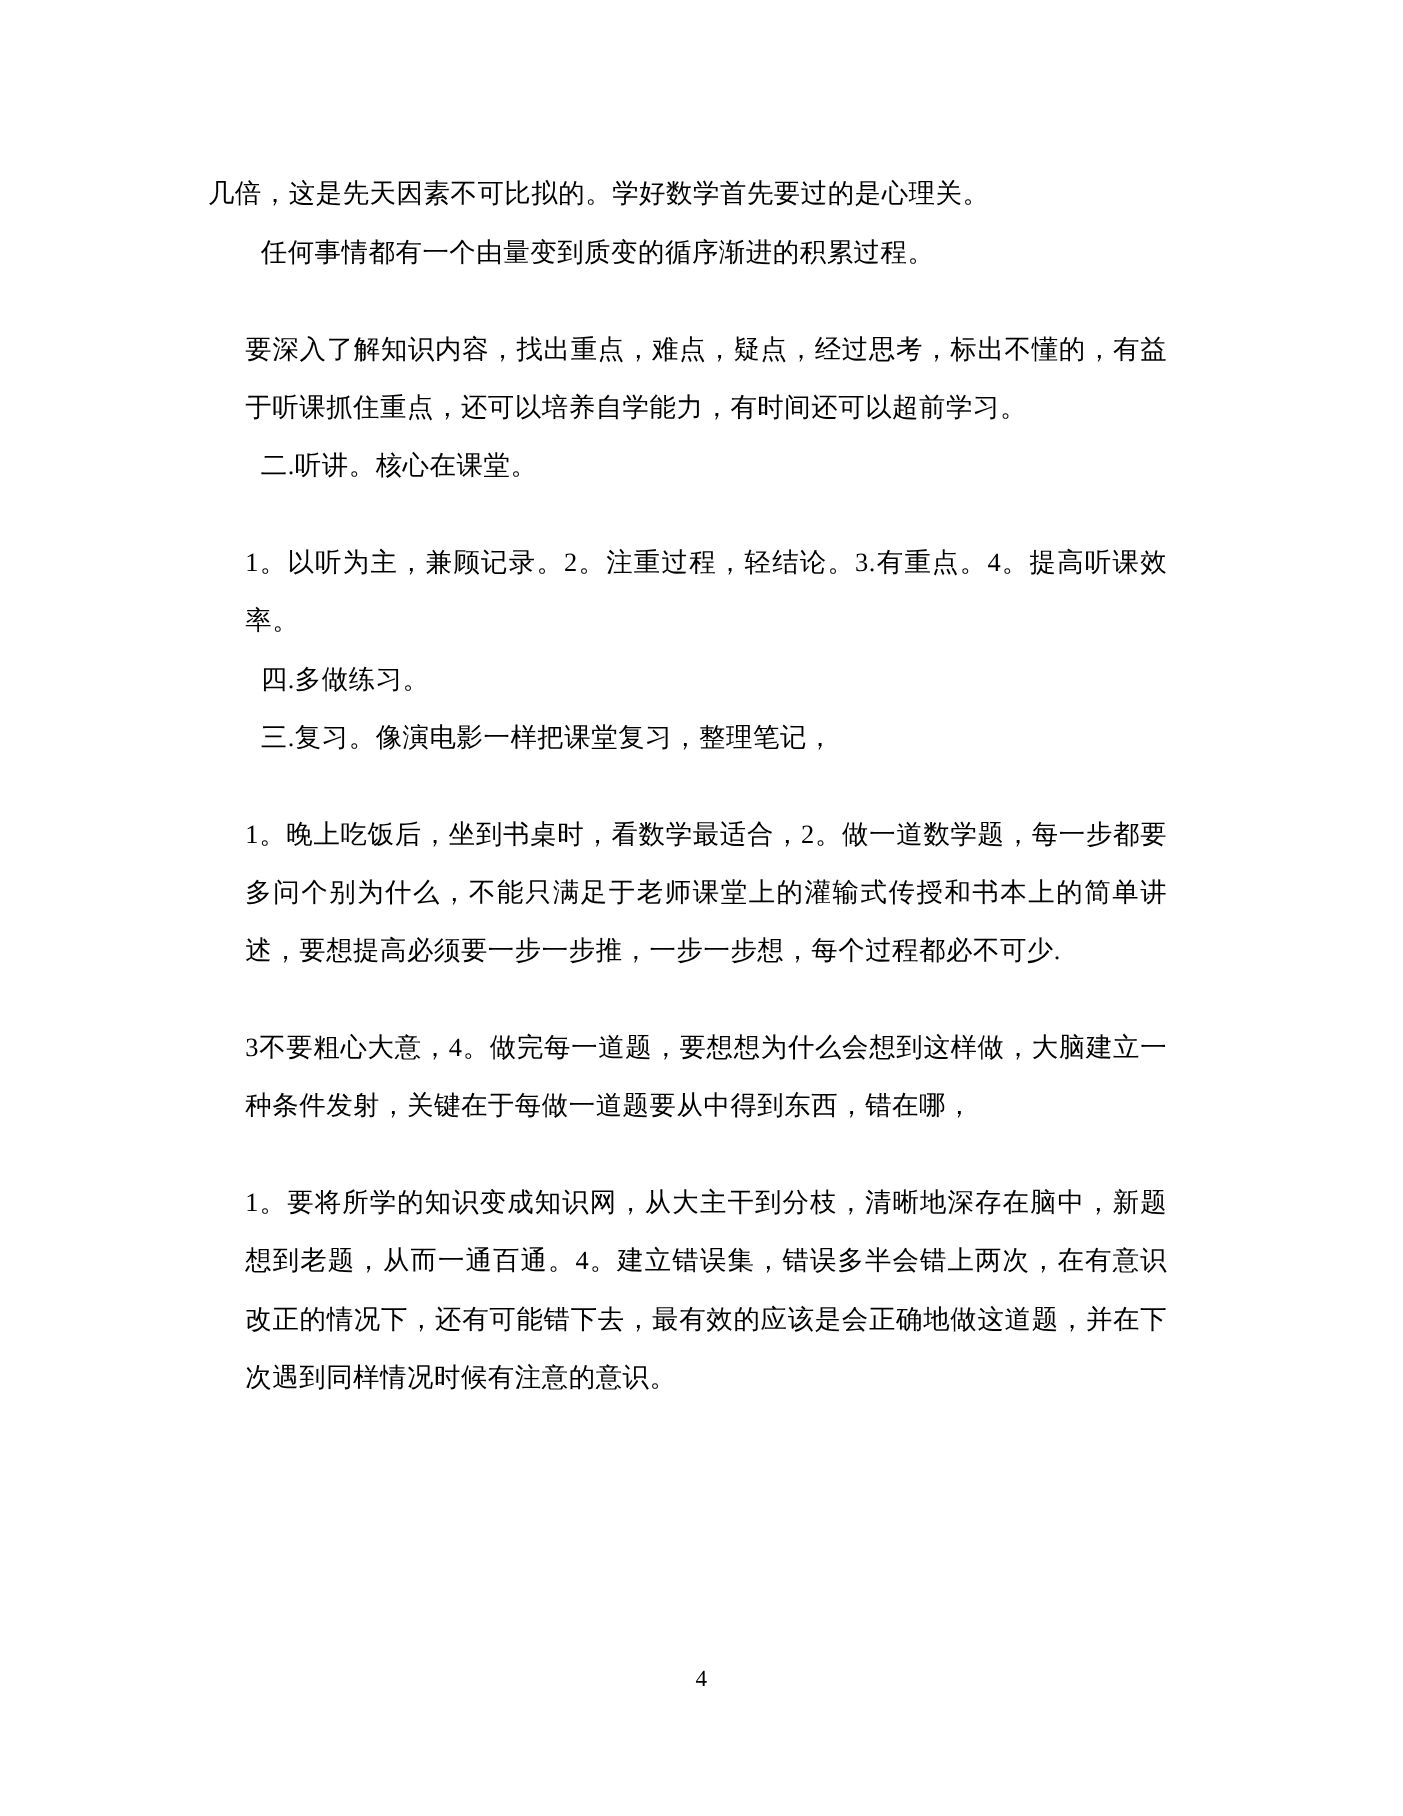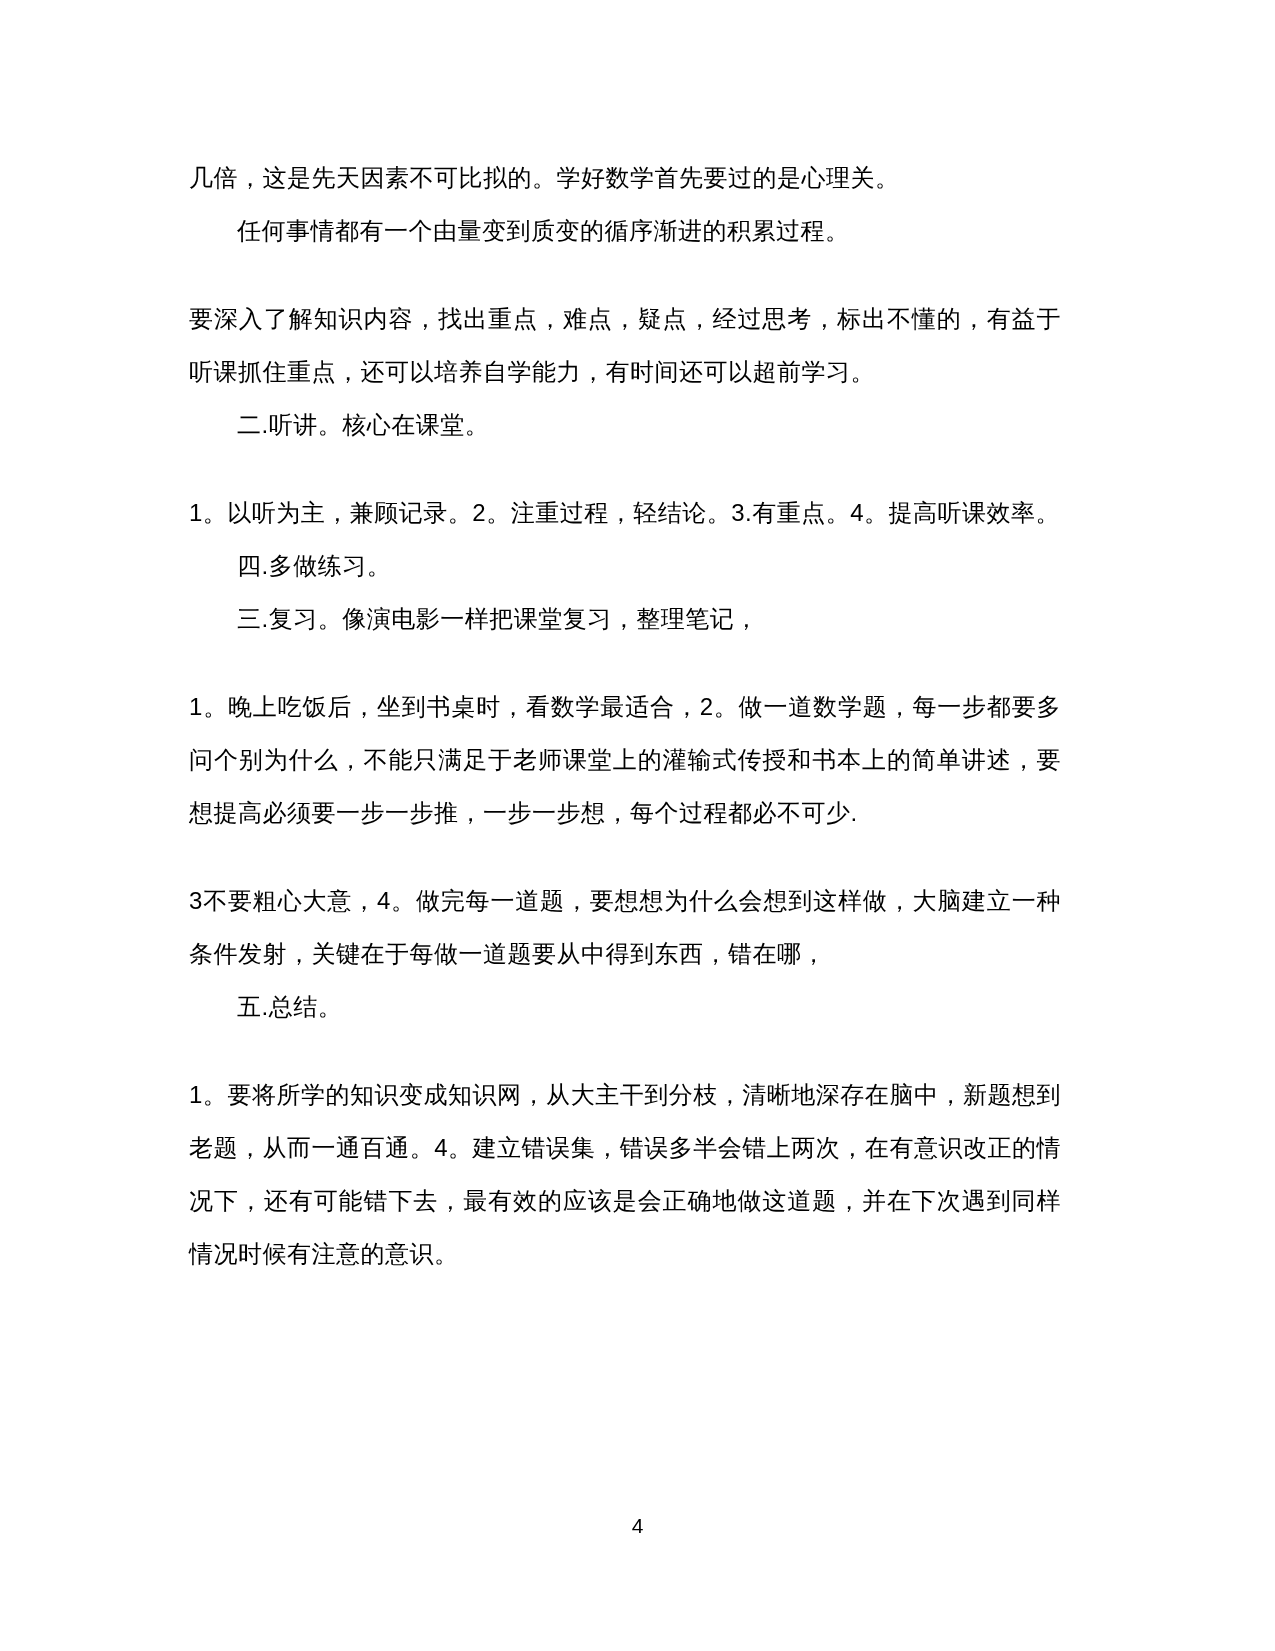--- a/index.html
+++ b/index.html
@@ -7,21 +7,21 @@
     padding: 0;
     background: #9e9e9e;
   }
   .page {
     position: relative;
     width: 1275px;
     height: 1651px;
     margin: 0 auto;
     background: #ffffff;
     overflow: hidden;
-    font-family: Liberation Sans, sans-serif;
+    font-family: Liberation Serif, serif;
     color: #000000;
   }
   .doc-body {
     position: absolute;
     left: 189px;
     top: 151px;
     width: 872px;
     font-size: 24px;
     line-height: 53px;
     text-align: justify;
@@ -29,20 +29,21 @@
   }
   .para {
     margin: 0;
     padding: 0;
   }
   .para.indent {
     text-indent: 2em;
   }
   .para.spaced {
     margin-top: 35px;
+    margin-left: 34px;
   }
   .page-footer {
     position: absolute;
     left: 0;
     right: 0;
     top: 1512px;
     text-align: center;
     font-size: 21px;
     line-height: 28px;
   }
@@ -54,19 +55,18 @@
   <div class="doc-body">
       <p class="para">几倍，这是先天因素不可比拟的。学好数学首先要过的是心理关。</p>
       <p class="para indent">任何事情都有一个由量变到质变的循序渐进的积累过程。</p>
       <p class="para spaced">要深入了解知识内容，找出重点，难点，疑点，经过思考，标出不懂的，有益于听课抓住重点，还可以培养自学能力，有时间还可以超前学习。</p>
       <p class="para indent">二.听讲。核心在课堂。</p>
       <p class="para spaced">1。以听为主，兼顾记录。2。注重过程，轻结论。3.有重点。4。提高听课效率。</p>
       <p class="para indent">四.多做练习。</p>
       <p class="para indent">三.复习。像演电影一样把课堂复习，整理笔记，</p>
       <p class="para spaced">1。晚上吃饭后，坐到书桌时，看数学最适合，2。做一道数学题，每一步都要多问个别为什么，不能只满足于老师课堂上的灌输式传授和书本上的简单讲述，要想提高必须要一步一步推，一步一步想，每个过程都必不可少.</p>
       <p class="para spaced">3不要粗心大意，4。做完每一道题，要想想为什么会想到这样做，大脑建立一种条件发射，关键在于每做一道题要从中得到东西，错在哪，</p>
-      <p class="para indent">五.总结。</p>
       <p class="para spaced">1。要将所学的知识变成知识网，从大主干到分枝，清晰地深存在脑中，新题想到老题，从而一通百通。4。建立错误集，错误多半会错上两次，在有意识改正的情况下，还有可能错下去，最有效的应该是会正确地做这道题，并在下次遇到同样情况时候有注意的意识。</p>
     </div>
   <div class="page-footer">
     <span>4</span>
   </div>
 </div>
 
 </body></html>

